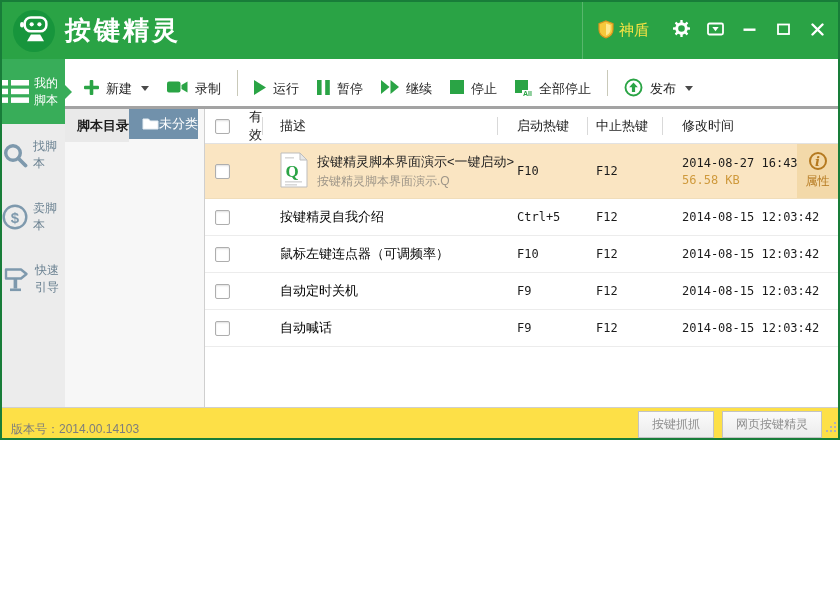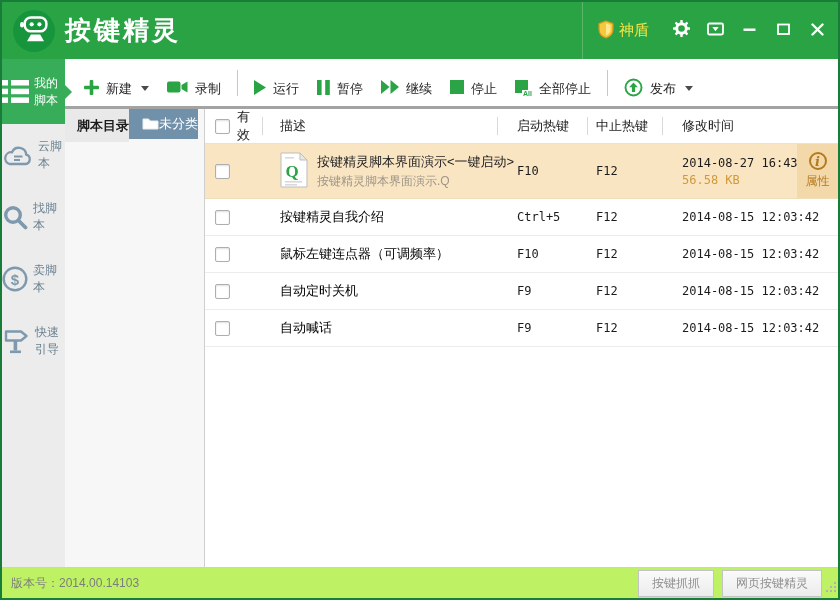--- a/index.html
+++ b/index.html
@@ -1,18 +1,18 @@
 <!DOCTYPE html>
 <html><head>
 <meta charset="utf-8">
 <style>
   * { box-sizing: border-box; margin: 0; padding: 0; }
   body { margin: 0; background: #ffffff; font-family: "Liberation Sans", sans-serif; }
   .window {
-    width: 840px; height: 600px;
+    width: 840px; height: 440px;
     border: 2px solid #187d39;
     display: flex; flex-direction: column;
     background: #fff; position: relative; overflow: hidden;
   }
 
   
   .titlebar { height: 57px; background: #2aa345; display: flex; align-items: center; flex-shrink: 0; }
   .logo-circle { width: 42px; height: 42px; border-radius: 50%; background: #17953c;
     margin-left: 11px; display: flex; align-items: center; justify-content: center; flex-shrink: 0; }
   .app-title { color: #fff; font-size: 26px; font-weight: bold; margin-left: 10px; letter-spacing: 3px; }
@@ -63,21 +63,21 @@
   .folder-item.selected { background: #7191ab; color: #fff; }
   .folder-actions { margin-top: auto; height: 32px; border-top: 1px solid #dcdcdc; background: #efefef;
     display: flex; align-items: center; gap: 17px; padding-left: 15px; flex-shrink: 0; }
   .fa-btn { display: flex; align-items: center; justify-content: center; cursor: pointer; }
 
   
   .table-area { flex: 1; background: #fff; display: flex; flex-direction: column; min-width: 0; }
   .thead { height: 35px; display: flex; align-items: center; border-bottom: 1px solid #e2e2e2;
     font-size: 13px; color: #222; flex-shrink: 0; }
   .cell { height: 100%; display: flex; align-items: center; }
-  .c-check { width: 57px; flex: none; padding-left: 10px; gap: 7px; }
+  .c-check { width: 57px; flex: none; padding-left: 10px; gap: 7px; text-align: right; }
   .c-desc  { width: 235px; flex: none; padding-left: 18px; }
   .c-start { width: 90px; flex: none; padding-left: 20px; }
   .c-abort { width: 75px; flex: none; padding-left: 9px; }
   .c-mod   { flex: 1; padding-left: 20px; min-width: 0; }
   .thead .cell { position: relative; }
   .thead .cell + .cell::before { content: ""; position: absolute; left: 0; top: 8px; bottom: 8px;
     width: 1px; background: #d9d9d9; }
   .checkbox { width: 15px; height: 15px; background: #fff; border: 1px solid #aeaeae; border-radius: 2px;
     box-shadow: inset 0 1px 2px rgba(0,0,0,0.13); flex-shrink: 0; cursor: pointer; }
 
@@ -93,22 +93,22 @@
   .file-size { color: #cf9a3d; }
   .props-btn { position: absolute; right: 0; top: 0; bottom: 0; width: 41px; background: #f3d9a9;
     display: flex; flex-direction: column; align-items: center; justify-content: center; gap: 3px;
     color: #b5791f; cursor: pointer; }
   .info-circle { width: 18px; height: 18px; border: 2px solid #b5791f; border-radius: 50%;
     display: flex; align-items: center; justify-content: center; font-style: italic; font-weight: bold;
     font-family: "DejaVu Serif", serif; font-size: 13px; line-height: 1; }
   .props-label { font-size: 12px; }
 
   
-  .statusbar { height: 31px; background: #bef264; border-top: 1px solid #cfcfcf;
-    display: flex; align-items: center; padding-left: 9px; flex-shrink: 0; position: relative; }
+  .statusbar { height: 31px; background: #fde047; border-top: 1px solid #cfcfcf;
+    display: flex; align-items: flex-end; padding-left: 9px; flex-shrink: 0; position: relative; }
   .version { color: #7d7d7d; font-size: 12px; }
   .status-buttons { margin-left: auto; display: flex; gap: 8px; margin-right: 16px; }
   .status-btn { border: 1px solid #c3c3c3; background: linear-gradient(#fafafa, #ececec); color: #8f8f8f;
     font-size: 12px; padding: 4px 13px; cursor: pointer; }
   .resize-grip { position: absolute; right: 1px; bottom: 1px; cursor: nwse-resize; }
 </style>
 </head>
 <body>
 
 <div class="window">
@@ -195,30 +195,20 @@
           <svg width="27" height="23" viewBox="0 0 27 23" fill="#fff">
             <rect x="0" y="0" width="6" height="5.5"></rect>
               <rect x="9" y="0" width="18" height="5.5"></rect>
             <rect x="0" y="8.7" width="6" height="5.5"></rect>
               <rect x="9" y="8.7" width="18" height="5.5"></rect>
             <rect x="0" y="17.4" width="6" height="5.5"></rect>
               <rect x="9" y="17.4" width="18" height="5.5"></rect>
           </svg>
         </span>
         <span>我的脚本</span>
-      </div>
-      <div class="side-item">
-        <span class="side-icon">
-          <svg width="31" height="23" viewBox="0 0 31 23">
-            <path d="M7.5 20 L23.5 20 A4.8 4.8 0 0 0 24.2 10.6 A7.4 7.4 0 0 0 10 8.3 A6 6 0 0 0 7.5 20 Z" fill="none" stroke="#7e99ad" stroke-width="2.3"></path>
-            <line x1="12" y1="12.5" x2="20.5" y2="12.5" stroke="#7e99ad" stroke-width="2"></line>
-            <line x1="12" y1="16" x2="18" y2="16" stroke="#7e99ad" stroke-width="2"></line>
-          </svg>
-        </span>
-        <span>云脚本</span>
       </div>
       <div class="side-item">
         <span class="side-icon">
           <svg width="26" height="26" viewBox="0 0 26 26">
             <circle cx="11" cy="11" r="7.3" fill="none" stroke="#7e99ad" stroke-width="3.4"></circle>
             <line x1="16.5" y1="16.5" x2="23.5" y2="23.5" stroke="#7e99ad" stroke-width="3.8" stroke-linecap="round"></line>
           </svg>
         </span>
         <span>找脚本</span>
       </div>

